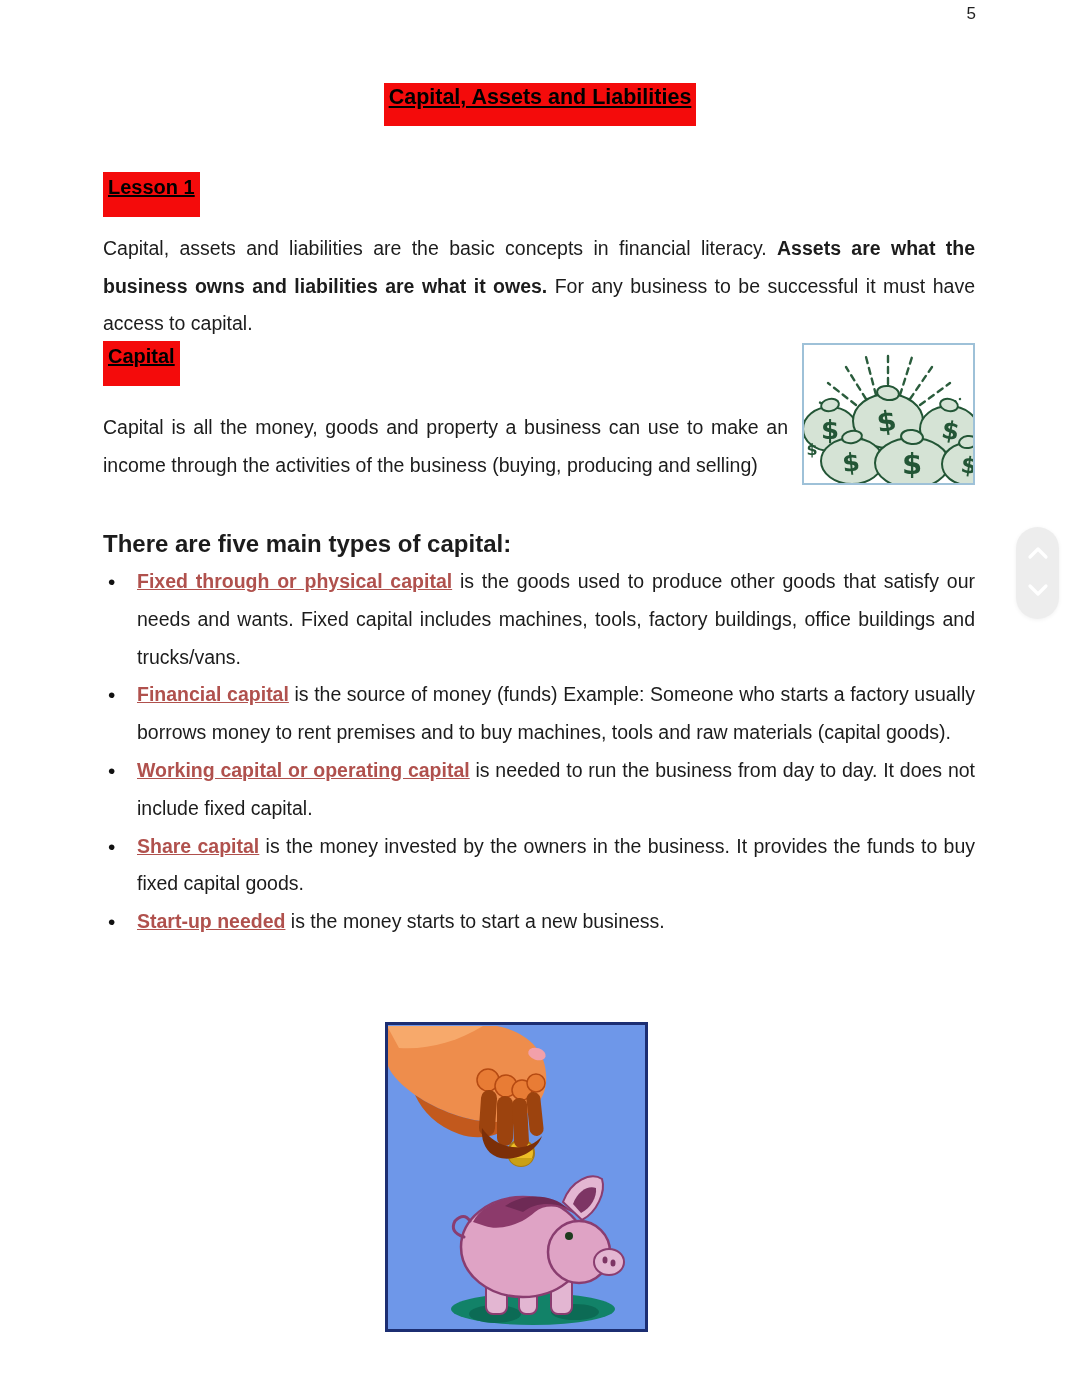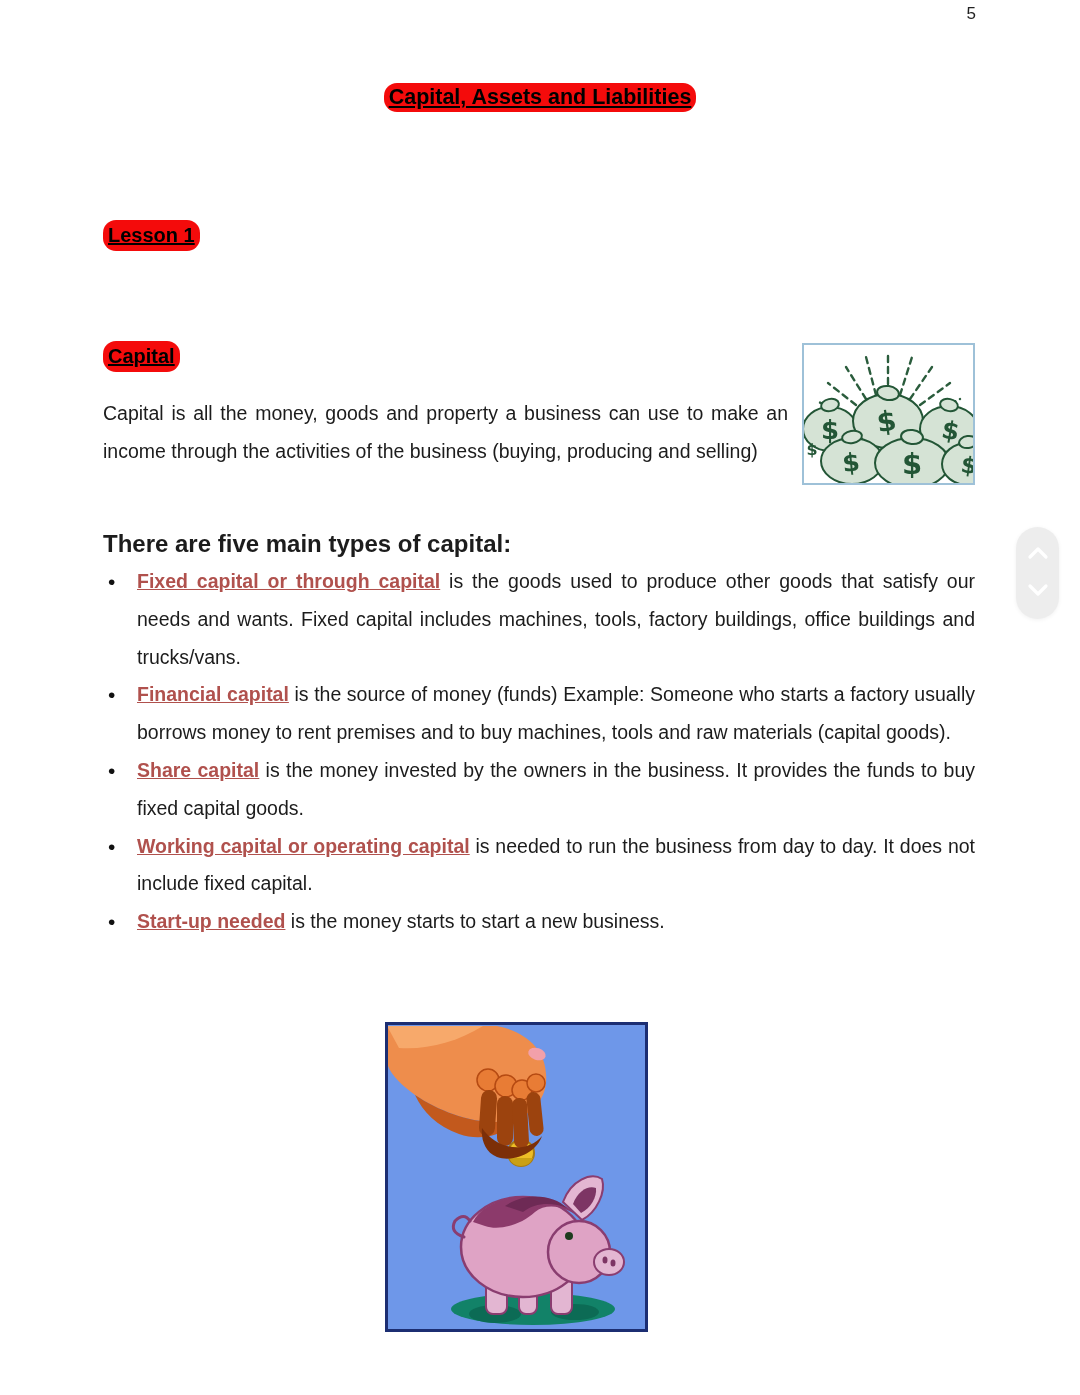--- a/index.html
+++ b/index.html
@@ -18,38 +18,37 @@
   }
 
   .doc-title-wrap {
     position: absolute; top: 85px; left: 0; width: 100%;
     text-align: center;
   }
   .hl {
     background: var(--highlight_red, #f40b0b);
     color: #000;
     text-decoration: underline;
-    padding: 2px 5px 3px 5px;
-    border-radius: 13px;
+    padding: 2px 5px 17px 5px;
   }
   .doc-title-wrap .hl {
     font-size: 21.5px; font-weight: bold;
   }
 
   .section { position: absolute; left: 103px; width: 872px; }
   .sec-heading {
     font-size: 20px; font-weight: bold; line-height: 26px;
     display: inline-block;
   }
   .body-text {
     font-size: 19.5px; line-height: 37.6px;
     text-align: justify; margin: 0;
   }
 
-  .sec-lesson { top: 172px; margin-top: 48px; }
+  .sec-lesson { top: 172px; }
   .sec-lesson .body-text { margin-top: 13px; }
 
   .sec-capital { top: 341px; }
   .money-figure {
     float: right;
     width: 173px; height: 142px;
     margin: 2px 0 6px 14px;
   }
   .money-figure svg { display: block; width: 100%; height: 100%; }
   .sec-capital .body-text { margin-top: 23px; }
@@ -104,20 +103,21 @@
 <div class="page">
 
   <div class="page-number">5</div>
 
   <div class="doc-title-wrap">
     <span class="hl">Capital, Assets and Liabilities</span>
   </div>
 
   <div class="section sec-lesson">
     <span class="sec-heading hl">Lesson 1</span>
+    <p class="body-text"><span>Capital, assets and liabilities are the basic concepts in financial literacy. </span><b>Assets are what the business owns and liabilities are what it owes.</b><span> For any business to be successful it must have access to capital.</span></p>
   </div>
 
   <div class="section sec-capital">
     <figure class="money-figure">
       <svg viewBox="0 0 173 142" xmlns="http://www.w3.org/2000/svg">
         <defs>
           <clipPath id="moneyClip">
               <rect x="2" y="2" width="169" height="138"></rect>
             </clipPath>
         </defs>
@@ -166,24 +166,24 @@
         </g>
       </svg>
     </figure>
     <span class="sec-heading hl">Capital</span>
     <p class="body-text">Capital is all the money, goods and property a business can use to make an income through the activities of the business (buying, producing and selling)</p>
   </div>
 
   <div class="section sec-types">
     <p class="types-heading">There are five main types of capital:</p>
     <ul class="types-list">
-      <li><span class="term">Fixed capital or through capital</span><span> is the goods used to produce other goods that satisfy our needs and wants. Fixed capital includes machines, tools, factory buildings, office buildings and trucks/vans.</span></li>
+      <li><span class="term">Fixed through or physical capital</span><span> is the goods used to produce other goods that satisfy our needs and wants. Fixed capital includes machines, tools, factory buildings, office buildings and trucks/vans.</span></li>
       <li><span class="term">Financial capital</span><span> is the source of money (funds) Example: Someone who starts a factory usually borrows money to rent premises and to buy machines, tools and raw materials (capital goods).</span></li>
+      <li><span class="term">Working capital or operating capital</span><span> is needed to run the business from day to day. It does not include fixed capital.</span></li>
       <li><span class="term">Share capital</span><span> is the money invested by the owners in the business. It provides the funds to buy fixed capital goods.</span></li>
-      <li><span class="term">Working capital or operating capital</span><span> is needed to run the business from day to day. It does not include fixed capital.</span></li>
       <li><span class="term">Start-up needed</span><span> is the money starts to start a new business.</span></li>
     </ul>
   </div>
 
   <figure class="piggy-figure">
     <svg viewBox="0 0 263 310" xmlns="http://www.w3.org/2000/svg">
       <defs>
         <clipPath id="piggyClip">
             <rect x="3" y="3" width="257" height="304"></rect>
           </clipPath>

